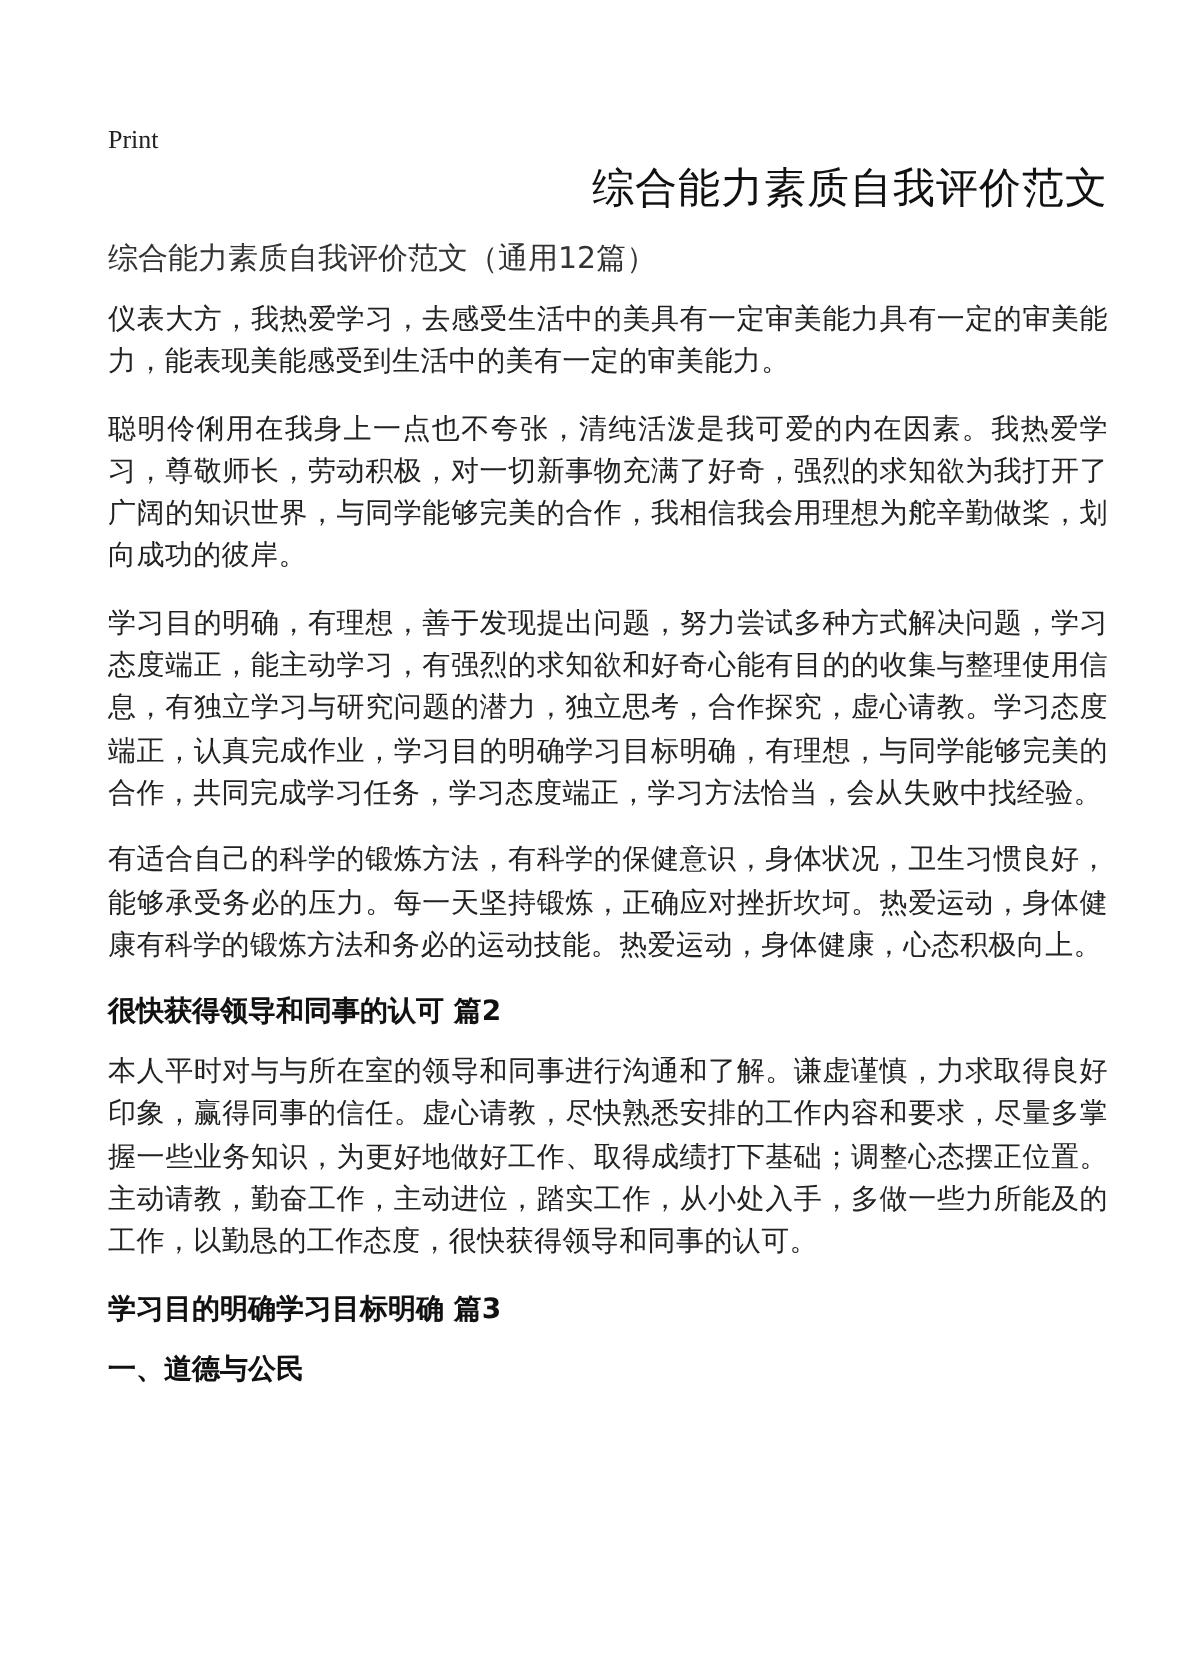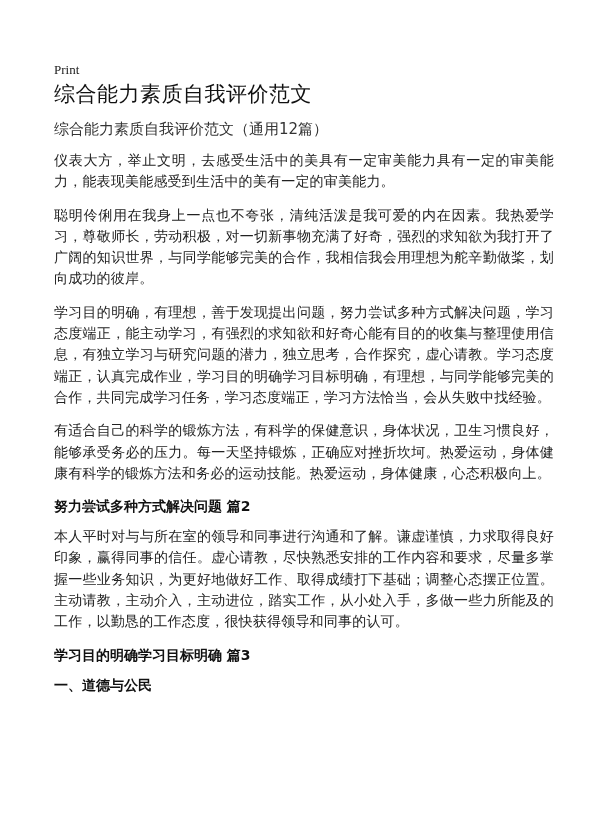--- a/index.html
+++ b/index.html
@@ -27,21 +27,21 @@
       left: 0;
       font-family: "Liberation Serif", "DejaVu Serif", serif;
       font-size: 13px;
       color: #222;
     }
     .doc-title {
       position: absolute;
       top: 80px;
       left: 0;
       width: 500px;
-      text-align: left;
+      text-align: right;
       font-size: 21px;
       font-weight: normal;
       color: #111;
       margin: 0;
       letter-spacing: 0.5px;
     }
     .doc-subtitle {
       position: absolute;
       top: 120px;
       left: 0;
@@ -83,29 +83,29 @@
 <div class="page">
   <div class="print-label">Print</div>
 
   <h1 class="doc-title">综合能力素质自我评价范文</h1>
 
   <div class="doc-subtitle">综合能力素质自我评价范文（通用12篇）</div>
 
   <div class="content">
 
     <div>
-      <p class="para">仪表大方，举止文明，去感受生活中的美具有一定审美能力具有一定的审美能力，能表现美能感受到生活中的美有一定的审美能力。</p>
+      <p class="para">仪表大方，我热爱学习，去感受生活中的美具有一定审美能力具有一定的审美能力，能表现美能感受到生活中的美有一定的审美能力。</p>
       <p class="para">聪明伶俐用在我身上一点也不夸张，清纯活泼是我可爱的内在因素。我热爱学习，尊敬师长，劳动积极，对一切新事物充满了好奇，强烈的求知欲为我打开了广阔的知识世界，与同学能够完美的合作，我相信我会用理想为舵辛勤做桨，划向成功的彼岸。</p>
       <p class="para">学习目的明确，有理想，善于发现提出问题，努力尝试多种方式解决问题，学习态度端正，能主动学习，有强烈的求知欲和好奇心能有目的的收集与整理使用信息，有独立学习与研究问题的潜力，独立思考，合作探究，虚心请教。学习态度端正，认真完成作业，学习目的明确学习目标明确，有理想，与同学能够完美的合作，共同完成学习任务，学习态度端正，学习方法恰当，会从失败中找经验。</p>
       <p class="para">有适合自己的科学的锻炼方法，有科学的保健意识，身体状况，卫生习惯良好，能够承受务必的压力。每一天坚持锻炼，正确应对挫折坎坷。热爱运动，身体健康有科学的锻炼方法和务必的运动技能。热爱运动，身体健康，心态积极向上。</p>
     </div>
 
     <div>
-      <h2 class="section-heading">努力尝试多种方式解决问题 篇2</h2>
-      <p class="para">本人平时对与与所在室的领导和同事进行沟通和了解。谦虚谨慎，力求取得良好印象，赢得同事的信任。虚心请教，尽快熟悉安排的工作内容和要求，尽量多掌握一些业务知识，为更好地做好工作、取得成绩打下基础；调整心态摆正位置。主动请教，主动介入，主动进位，踏实工作，从小处入手，多做一些力所能及的工作，以勤恳的工作态度，很快获得领导和同事的认可。</p>
+      <h2 class="section-heading">很快获得领导和同事的认可 篇2</h2>
+      <p class="para">本人平时对与与所在室的领导和同事进行沟通和了解。谦虚谨慎，力求取得良好印象，赢得同事的信任。虚心请教，尽快熟悉安排的工作内容和要求，尽量多掌握一些业务知识，为更好地做好工作、取得成绩打下基础；调整心态摆正位置。主动请教，勤奋工作，主动进位，踏实工作，从小处入手，多做一些力所能及的工作，以勤恳的工作态度，很快获得领导和同事的认可。</p>
     </div>
 
     <div>
       <h2 class="section-heading">学习目的明确学习目标明确 篇3</h2>
       <h3 class="sub-heading">一、道德与公民</h3>
     </div>
   </div>
 </div>
 
 </body></html>

